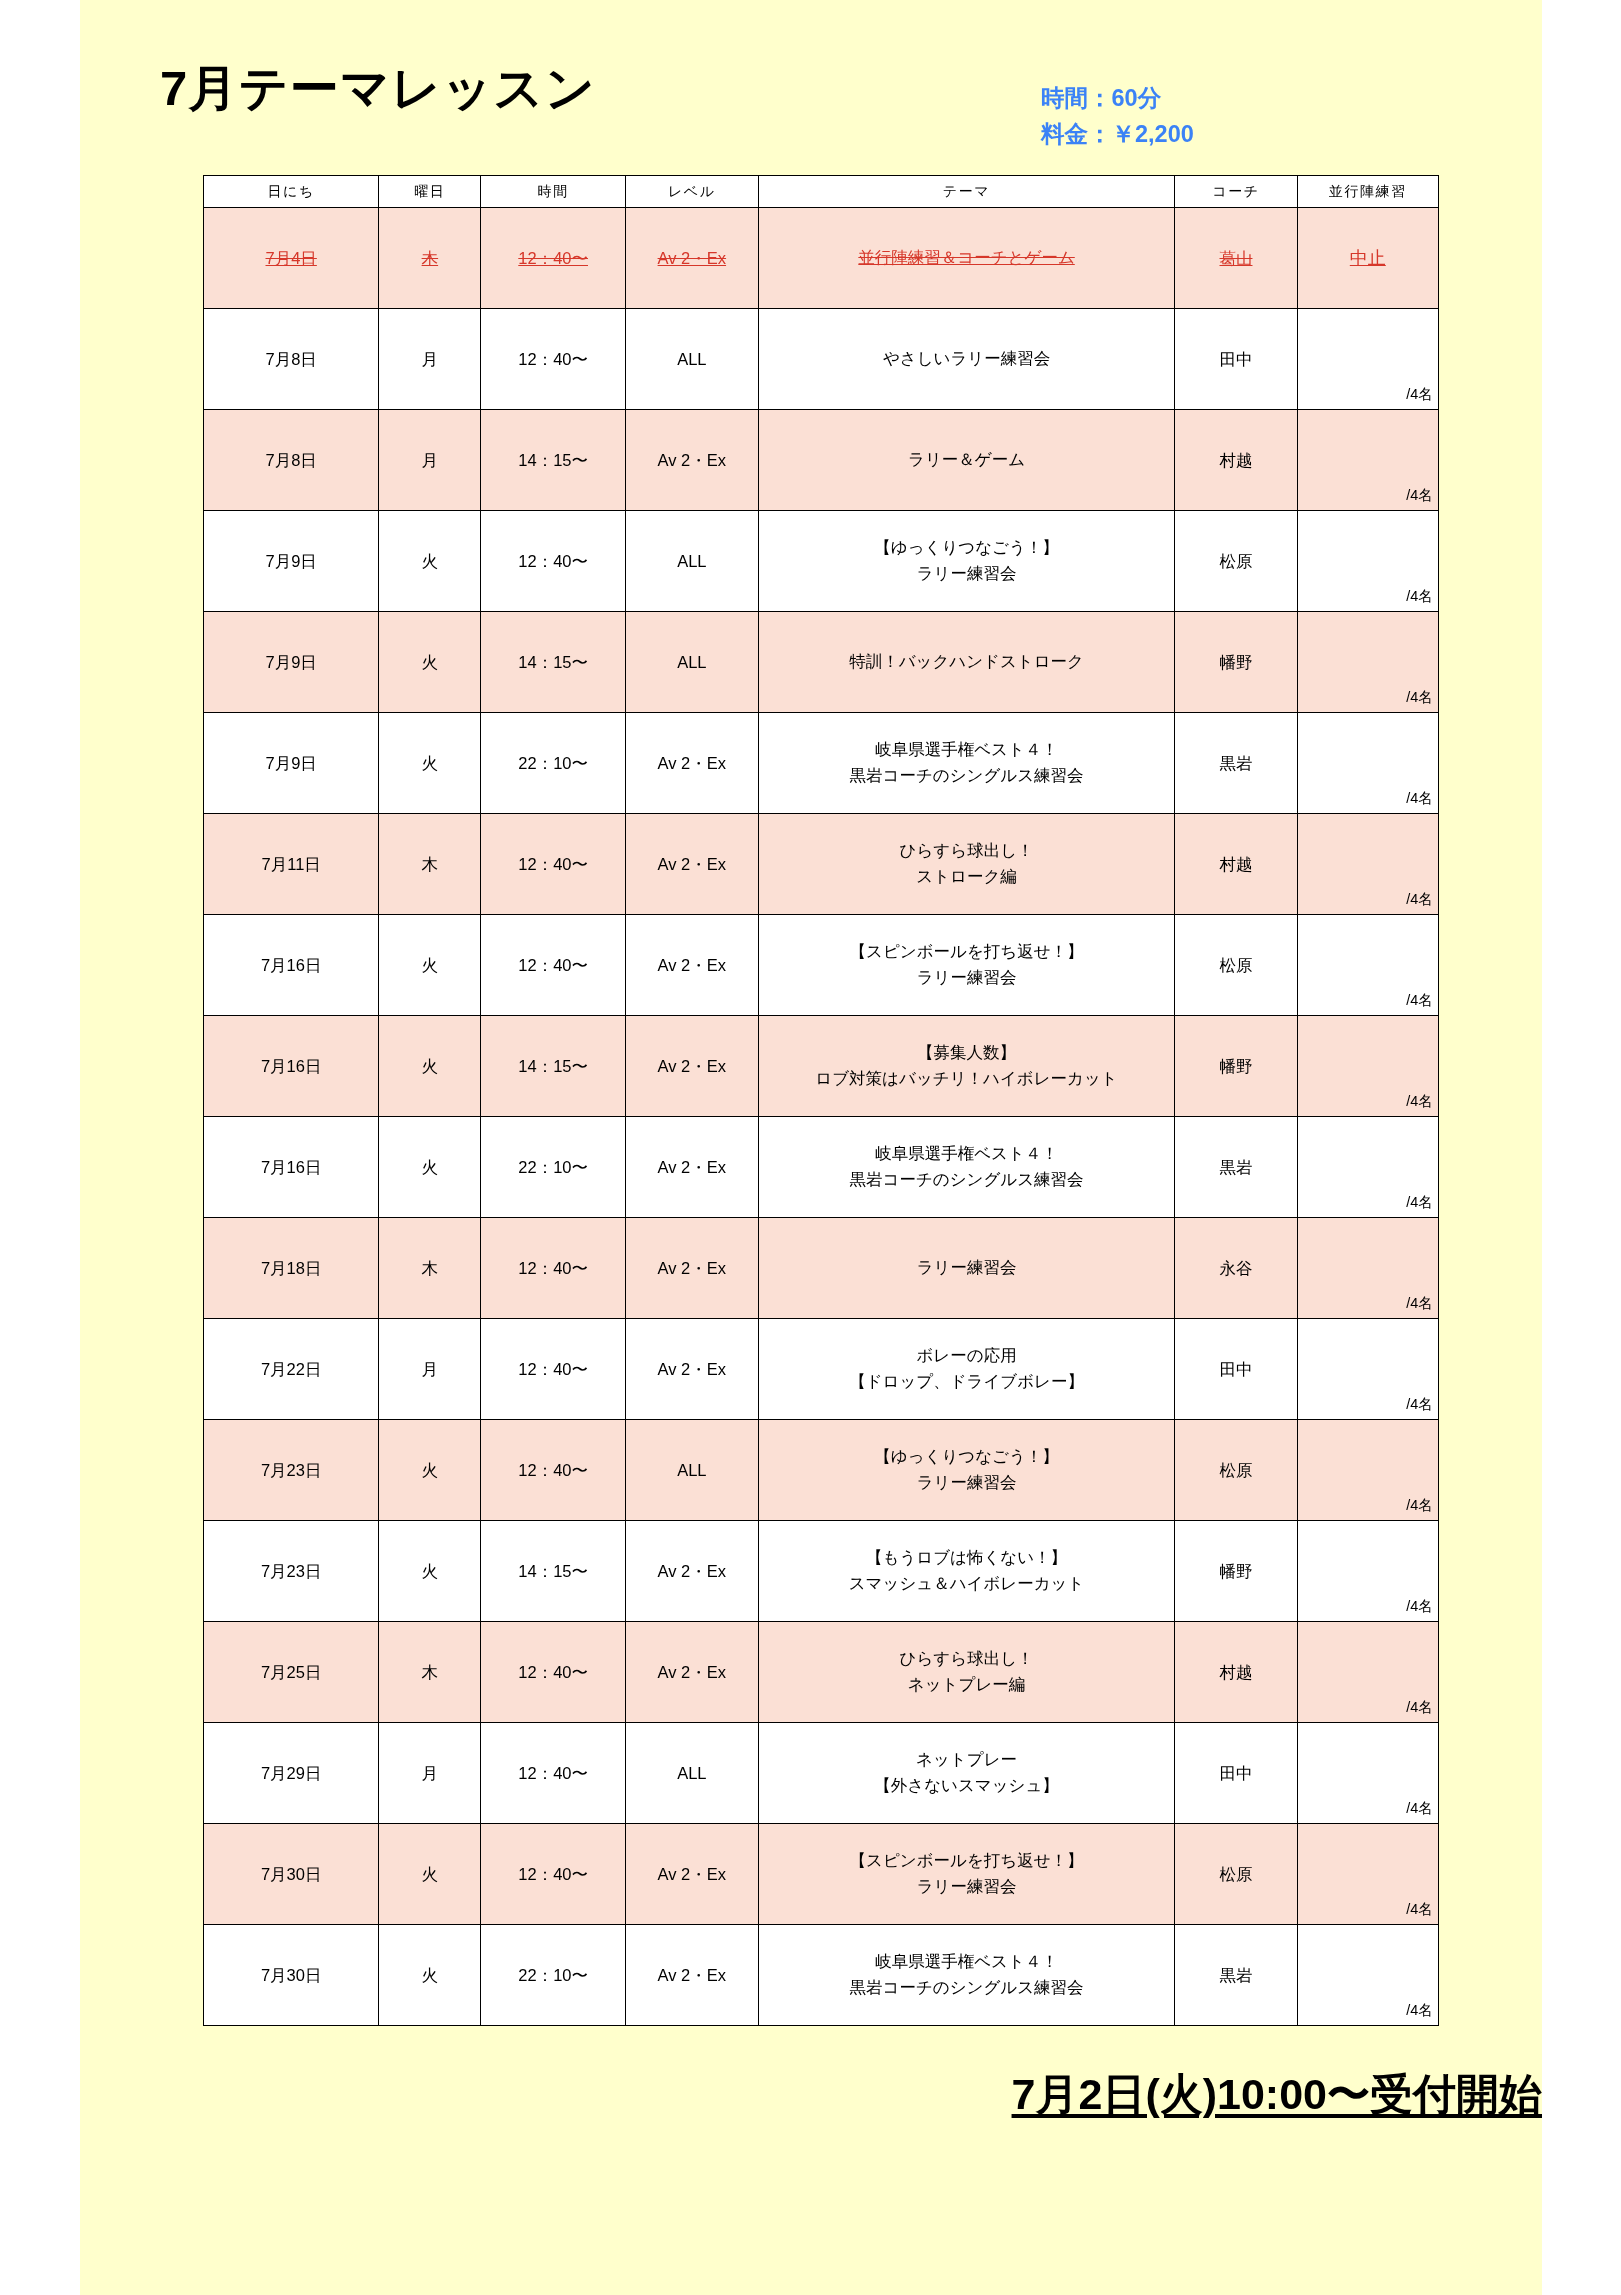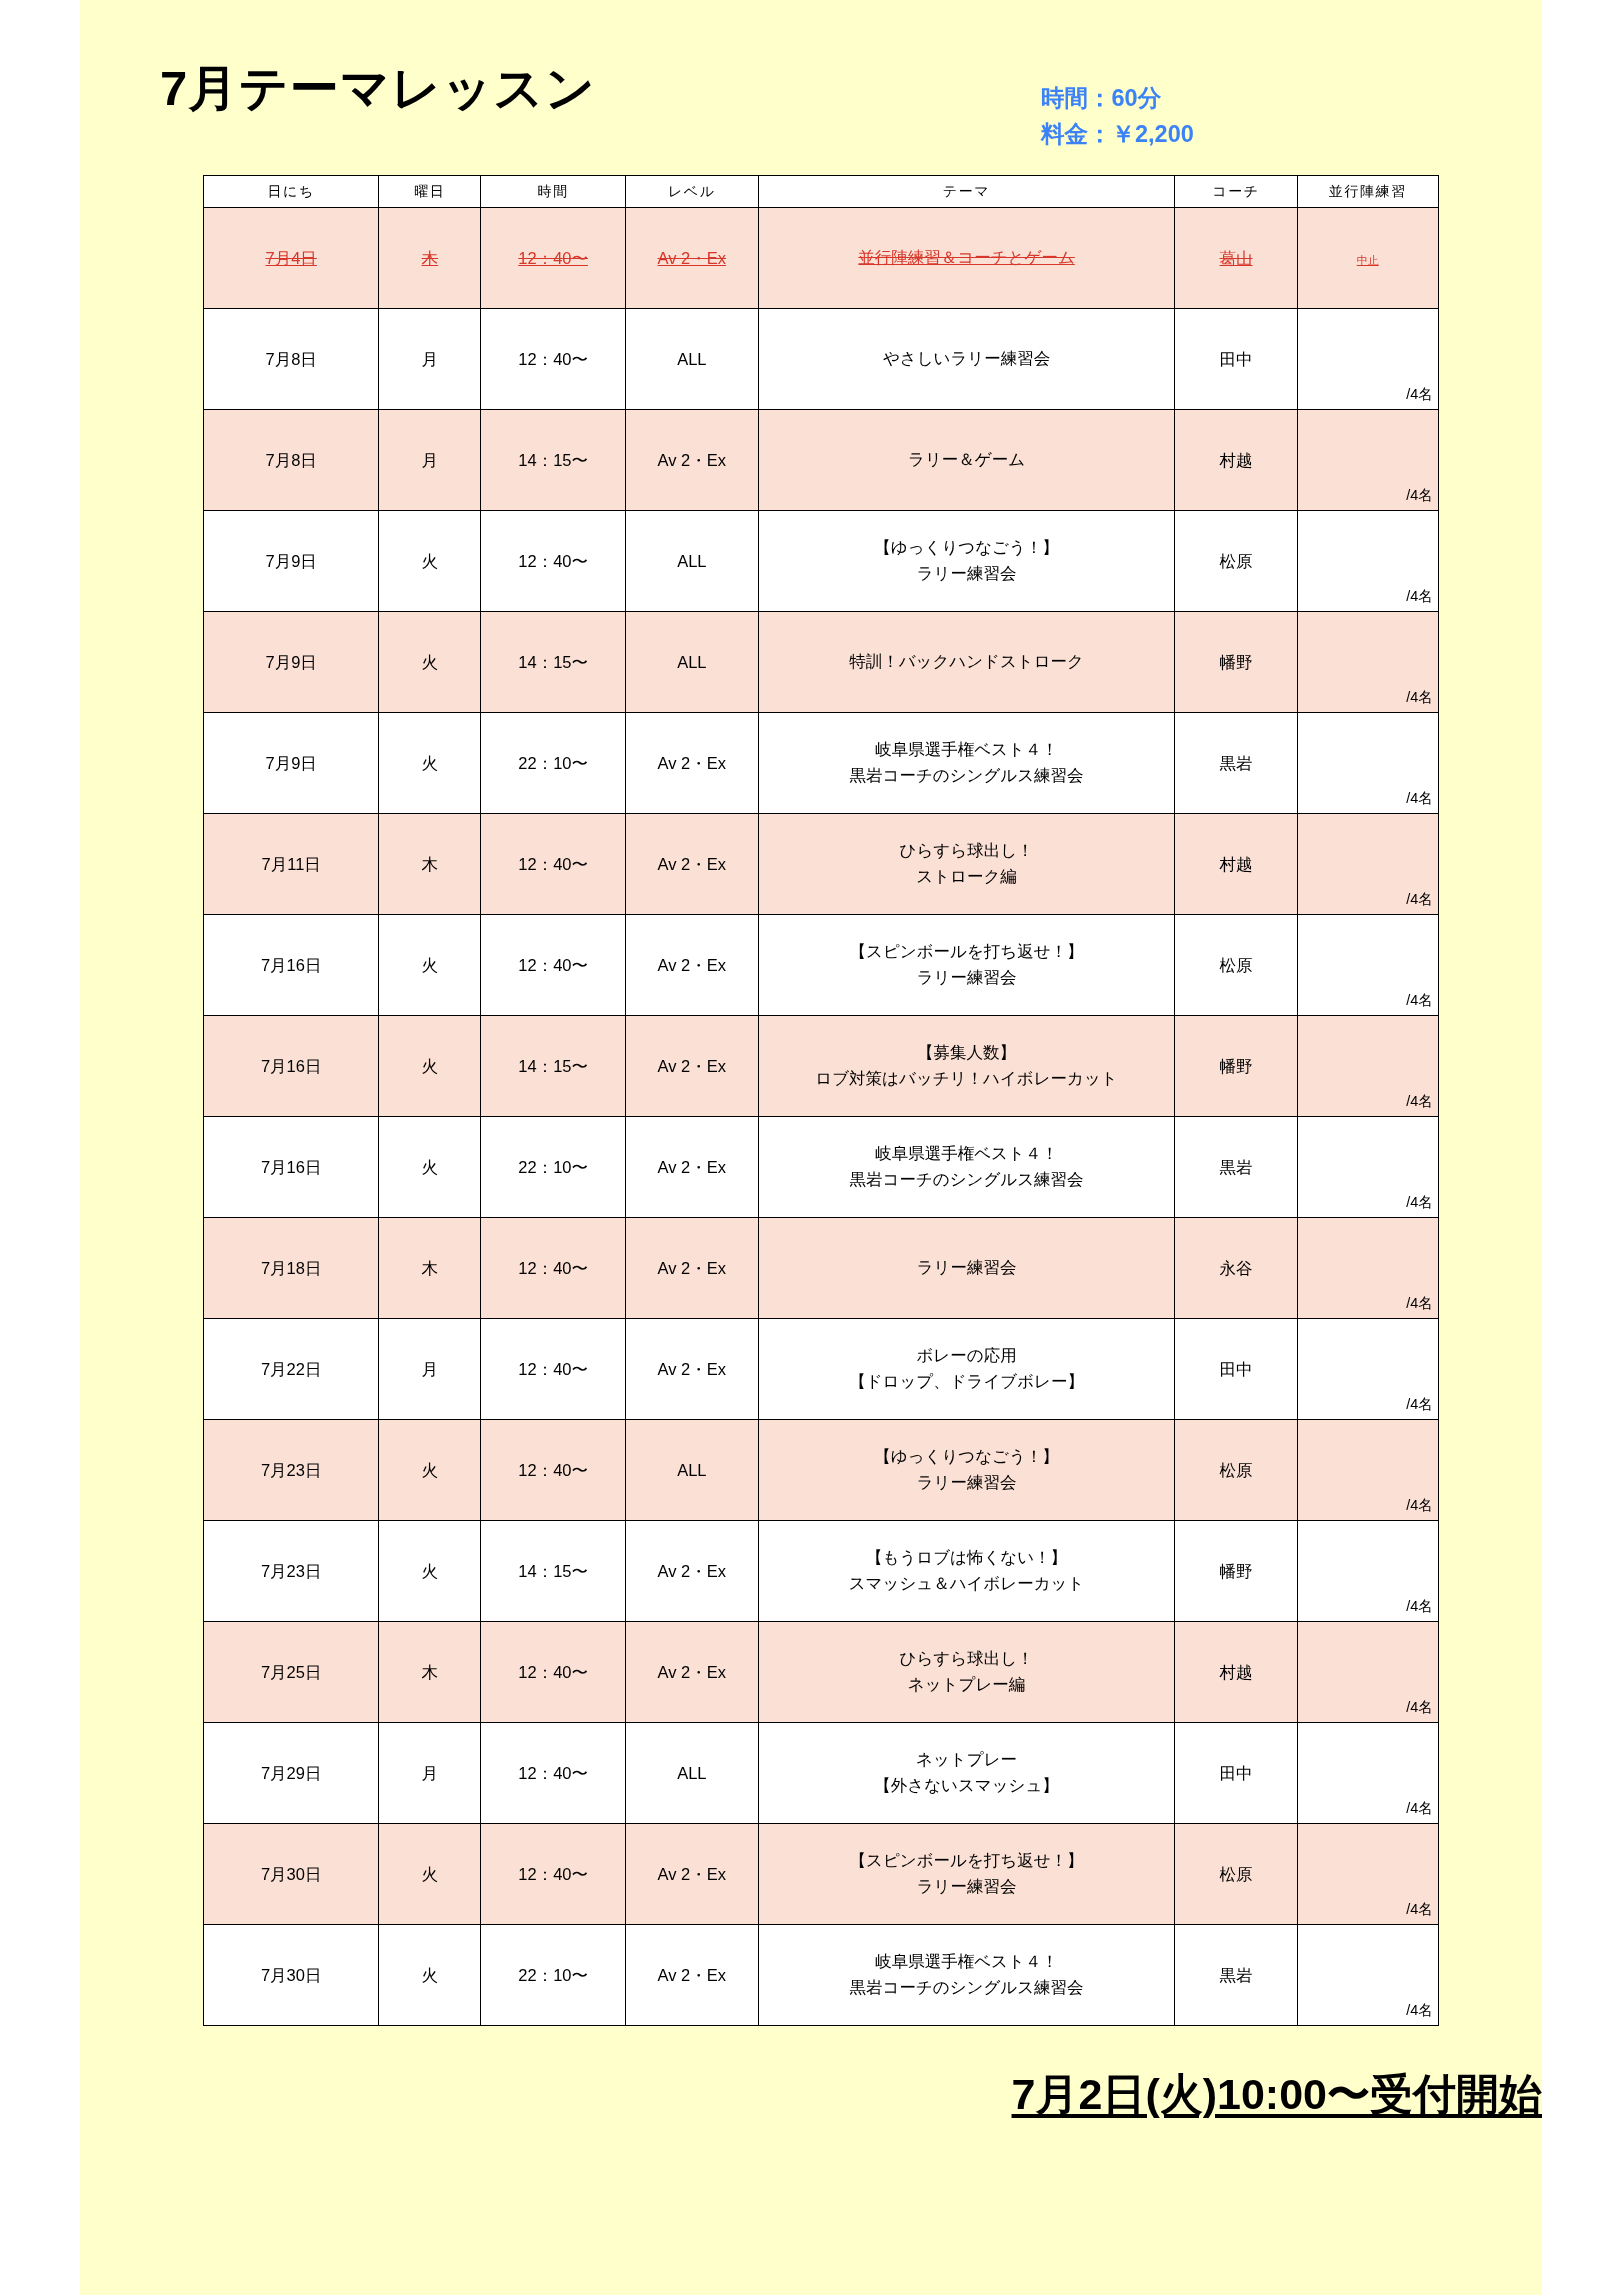--- a/index.html
+++ b/index.html
@@ -119,21 +119,21 @@
   td.capacity {
     position: relative;
   }
   td.capacity .cap-text {
     position: absolute;
     right: 5.3px;
     bottom: 3.2px;
     font-size: 14.4px;
   }
   td.capacity .cap-cancel {
-    font-size: 11px;
+    font-size: 18px;
   }
 
   .theme-line { display: block; }
 
   
   .footer-note {
     position: absolute;
     left: 0;
     top: 2066px;
     width: 1462px;

